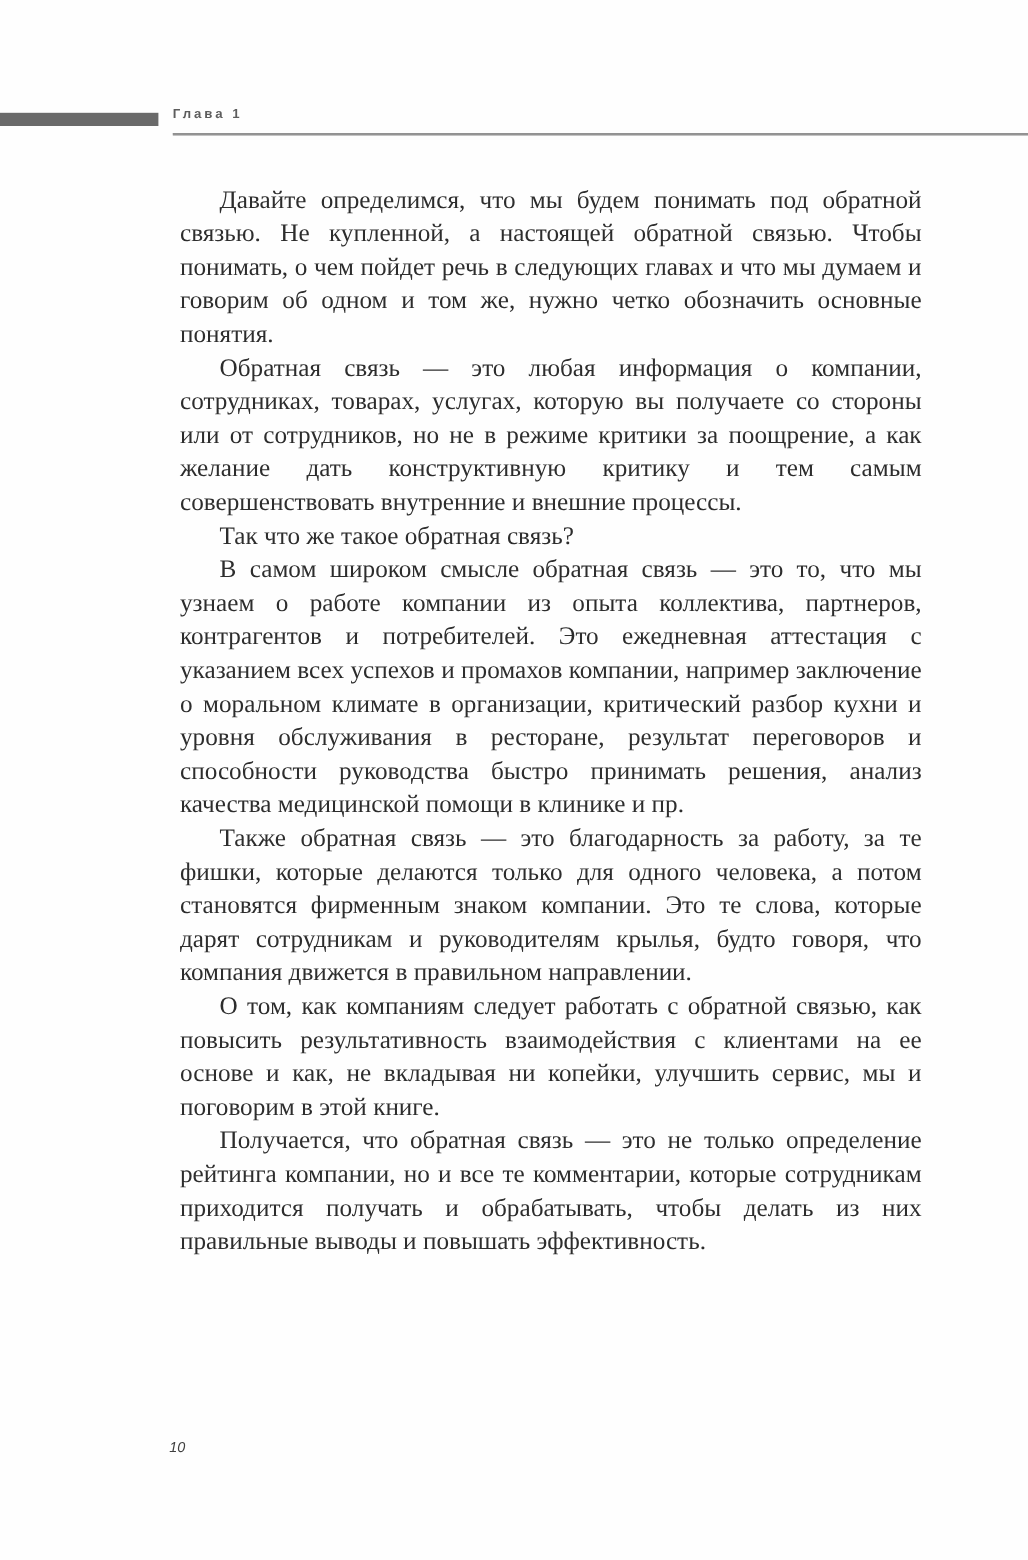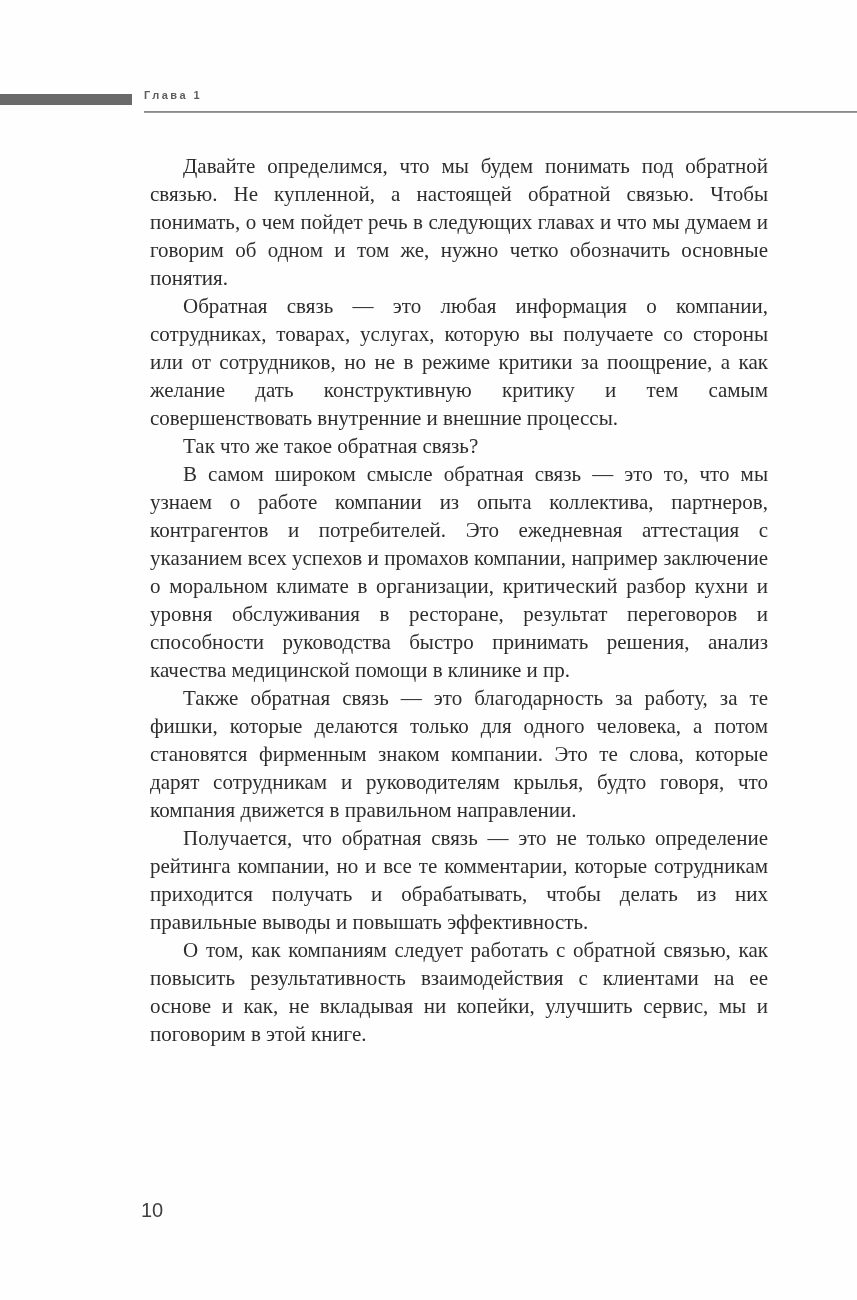--- a/index.html
+++ b/index.html
@@ -63,38 +63,39 @@
     margin: 0;
     padding: 0;
     text-indent: 33px;
   }
   
   .page-number {
     position: absolute;
     left: 141px;
     top: 1199px;
     font-family: "Liberation Sans", "DejaVu Sans", sans-serif;
-    font-size: 20px;
+    font-size: 12px;
     color: #3f3f3f;
+    font-style: italic;
   }
 </style>
 </head>
 <body>
 
 <div class="page">
 
   <div class="chapter-bar"></div>
   <div class="chapter-title">Глава 1</div>
   <div class="header-rule"></div>
 
   <div class="text-block">
     <p>Давайте определимся, что мы будем понимать под обратной связью. Не купленной, а настоящей обратной связью. Чтобы понимать, о чем пойдет речь в следующих главах и что мы думаем и говорим об одном и том же, нужно четко обозначить основные понятия.</p>
     <p>Обратная связь — это любая информация о компании, сотрудниках, товарах, услугах, которую вы получаете со стороны или от сотрудников, но не в режиме критики за поощрение, а как желание дать конструктивную критику и тем самым совершенствовать внутренние и внешние процессы.</p>
     <p>Так что же такое обратная связь?</p>
     <p>В самом широком смысле обратная связь — это то, что мы узнаем о работе компании из опыта коллектива, партнеров, контрагентов и потребителей. Это ежедневная аттестация с указанием всех успехов и промахов компании, например заключение о моральном климате в организации, критический разбор кухни и уровня обслуживания в ресторане, результат переговоров и способности руководства быстро принимать решения, анализ качества медицинской помощи в клинике и пр.</p>
     <p>Также обратная связь — это благодарность за работу, за те фишки, которые делаются только для одного человека, а потом становятся фирменным знаком компании. Это те слова, которые дарят сотрудникам и руководителям крылья, будто говоря, что компания движется в правильном направлении.</p>
+    <p>О том, как компаниям следует работать с обратной связью, как повысить результативность взаимодействия с клиентами на ее основе и как, не вкладывая ни копейки, улучшить сервис, мы и поговорим в этой книге.</p>
     <p>Получается, что обратная связь — это не только определение рейтинга компании, но и все те комментарии, которые сотрудникам приходится получать и обрабатывать, чтобы делать из них правильные выводы и повышать эффективность.</p>
-    <p>О том, как компаниям следует работать с обратной связью, как повысить результативность взаимодействия с клиентами на ее основе и как, не вкладывая ни копейки, улучшить сервис, мы и поговорим в этой книге.</p>
   </div>
 
   <div class="page-number">10</div>
 
 </div>
 
 </body></html>

